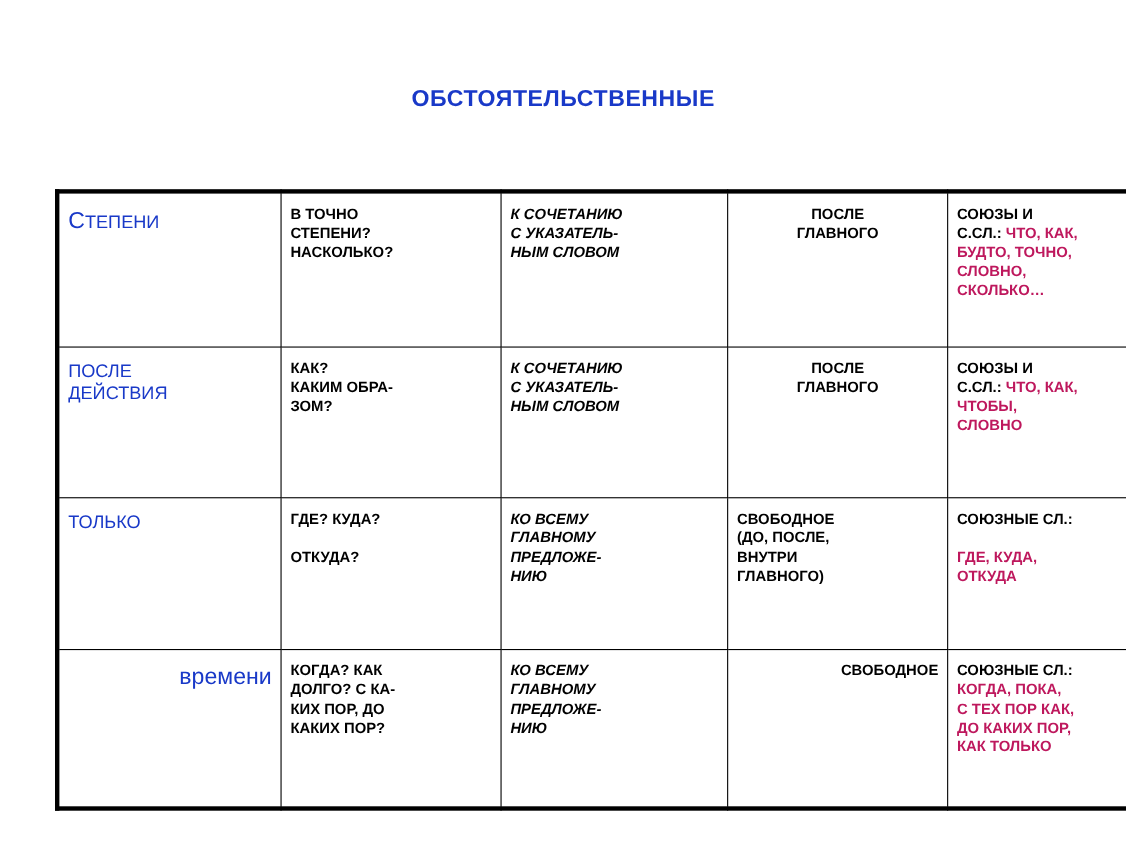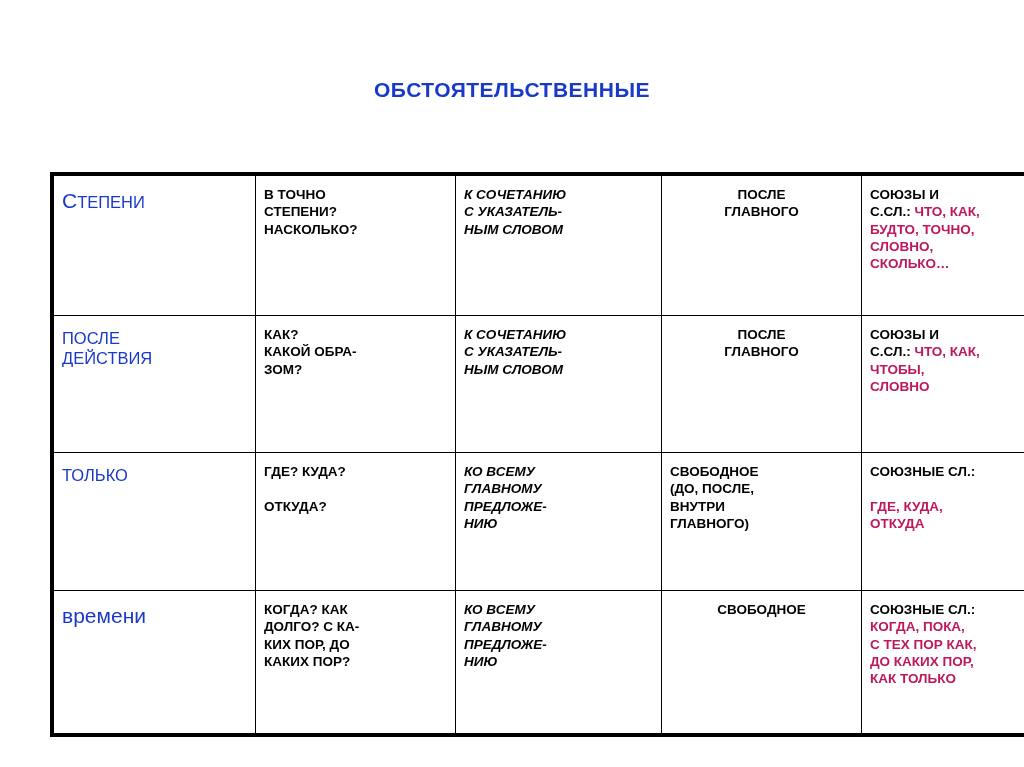--- a/index.html
+++ b/index.html
@@ -76,21 +76,21 @@
   }
   .type-label .lead-cap {
     font-size: 21px;
   }
   .type-label.lowercase-big {
     font-size: 21px;
     text-transform: none;
   }
 
   .centered { text-align: center; }
-  .vcenter  { vertical-align: middle; }
+  .vcenter  { vertical-align: middle; text-align: right; }
 
   .conj-cell .conj-prefix { color: #000000; }
   .conj-cell .conj-words  { color: #be185d; }
 
   
   .txt {
     white-space: pre-line;
   }
 </style>
 </head>
@@ -130,21 +130,21 @@
         </td>
       </tr>
 
       <tr class="row-manner">
         <td class="col-type">
           <div class="type-label txt">ПОСЛЕ
 ДЕЙСТВИЯ</div>
         </td>
         <td class="col-quest">
           <div class="txt">КАК?
-КАКОЙ ОБРА-
+КАКИМ ОБРА-
 ЗОМ?</div>
         </td>
         <td class="col-attach">
           <div class="txt">К СОЧЕТАНИЮ
 С УКАЗАТЕЛЬ-
 НЫМ СЛОВОМ</div>
         </td>
         <td class="col-place centered">
           <div class="txt">ПОСЛЕ
 ГЛАВНОГО</div>

